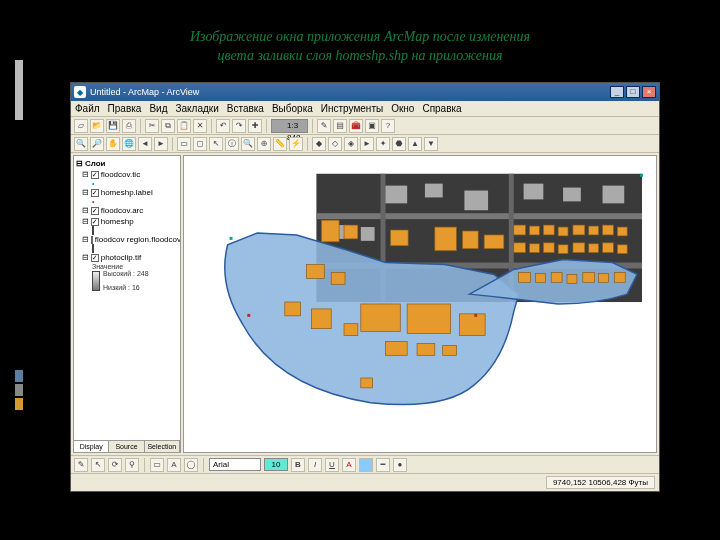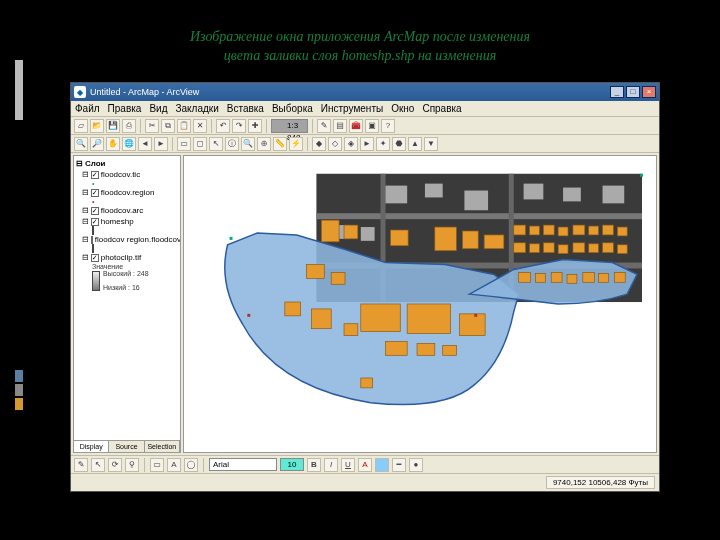--- a/index.html
+++ b/index.html
@@ -35,40 +35,40 @@
   .sym.orange { background: #e69a2e; }
   .sym.blue { background: #7aa8d8; }
   .sym.line { background: repeating-linear-gradient(90deg,#066,#066 2px,#fff 2px,#fff 4px); height: 2px; border: none; }
   .sym.gray { background: linear-gradient(#eee,#777); }
   .sub { padding-left: 16px; font-size: 7px; color: #333; }
   .toc-tabs { display: flex; border-top: 1px solid #999; }
   .toc-tab { flex: 1; text-align: center; font-size: 7px; padding: 2px 0; border-right: 1px solid #999; background: #ece9d8; }
   .toc-tab.active { background: #fff; }
   .mapview { flex: 1; background: #fff; border: 1px solid #999; margin: 2px 2px 2px 0; position: relative; overflow: hidden; }
   .bottombar { position: absolute; bottom: 18px; left: 0; right: 0; height: 18px; background: #ece9d8; border-top: 1px solid #c0bca8; display: flex; align-items: center; padding: 0 3px; gap: 3px; font-size: 8px; }
-  .fontbox { width: 68px; height: 13px; border: 1px solid #888; background: #fff; padding: 0 3px; line-height: 11px; }
+  .fontbox { width: 52px; height: 13px; border: 1px solid #888; background: #fff; padding: 0 3px; line-height: 11px; }
   .sizebox { width: 24px; height: 13px; border: 1px solid #888; background: #5eead4; text-align: center; line-height: 11px; }
   .statusbar { position: absolute; bottom: 0; left: 0; right: 0; height: 18px; background: #ece9d8; border-top: 1px solid #c0bca8; display: flex; align-items: center; font-size: 8px; padding: 0 4px; margin-top: 44px; }
   .statusbar .right { margin-left: auto; display: flex; gap: 8px; }
   .status-cell { border: 1px solid #c0bca8; padding: 1px 6px; background: #f5f3ea; }
   svg { display: block; }
 </style>
 </head>
 <body>
 
 <div class="stripes">
   <div class="stripe s1"></div>
   <div class="stripe s2"></div>
   <div class="stripe s3"></div>
   <div class="stripe s4"></div>
 </div>
 
 <div class="caption">
   <span>Изображение окна приложения ArcMap после изменения</span><br>
-  <span>цвета заливки слоя homeshp.shp на изменения</span>
+  <span>цвета заливки слоя homeshp.shp на приложения</span>
 </div>
 
 <div class="app-window">
 
   <div class="titlebar">
     <div class="logo">◆</div>
     <span>Untitled - ArcMap - ArcView</span>
     <div class="winbtns">
       <div class="winbtn">_</div>
       <div class="winbtn">□</div>
@@ -148,21 +148,21 @@
         <div class="layer">
           <span>⊟</span>
             <span class="cb on"></span>
             <span>floodcov.tic</span>
         </div>
         <div class="sub"><span style="color:#0a8">•</span></div>
 
         <div class="layer">
           <span>⊟</span>
             <span class="cb on"></span>
-            <span>floodcov.region</span>
+            <span>homeshp.label</span>
         </div>
         <div class="sub"><span style="color:#a33">•</span></div>
 
         <div class="layer">
           <span>⊟</span>
             <span class="cb on"></span>
             <span>floodcov.arc</span>
         </div>
         <div class="sub"><span class="sym line"></span></div>
 

